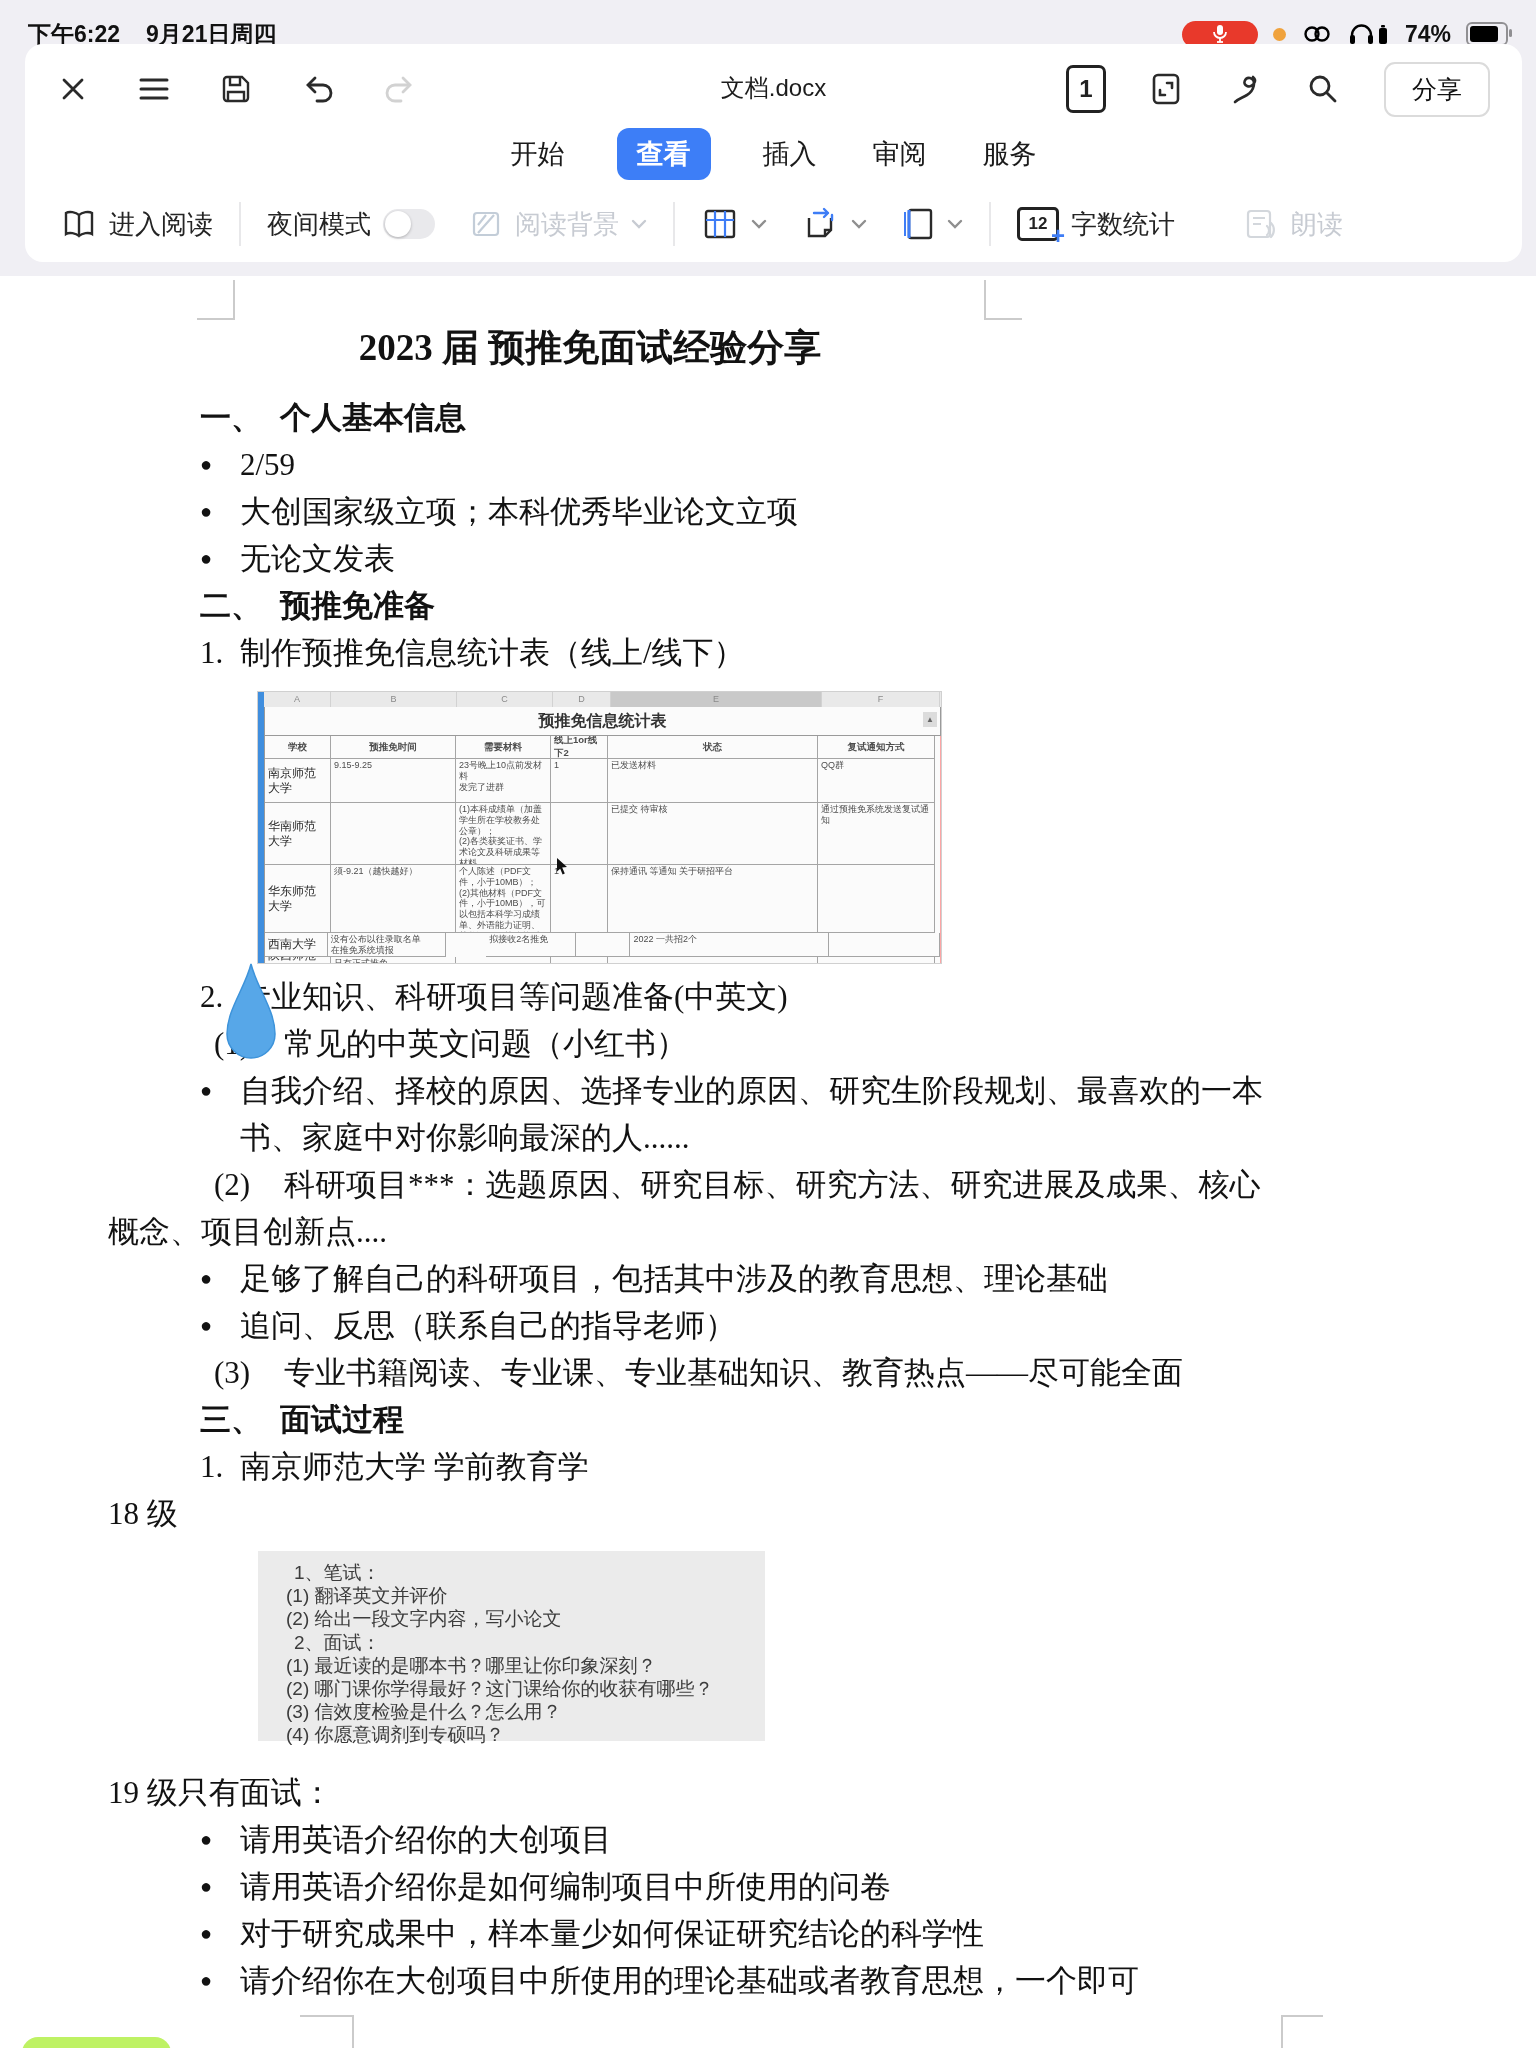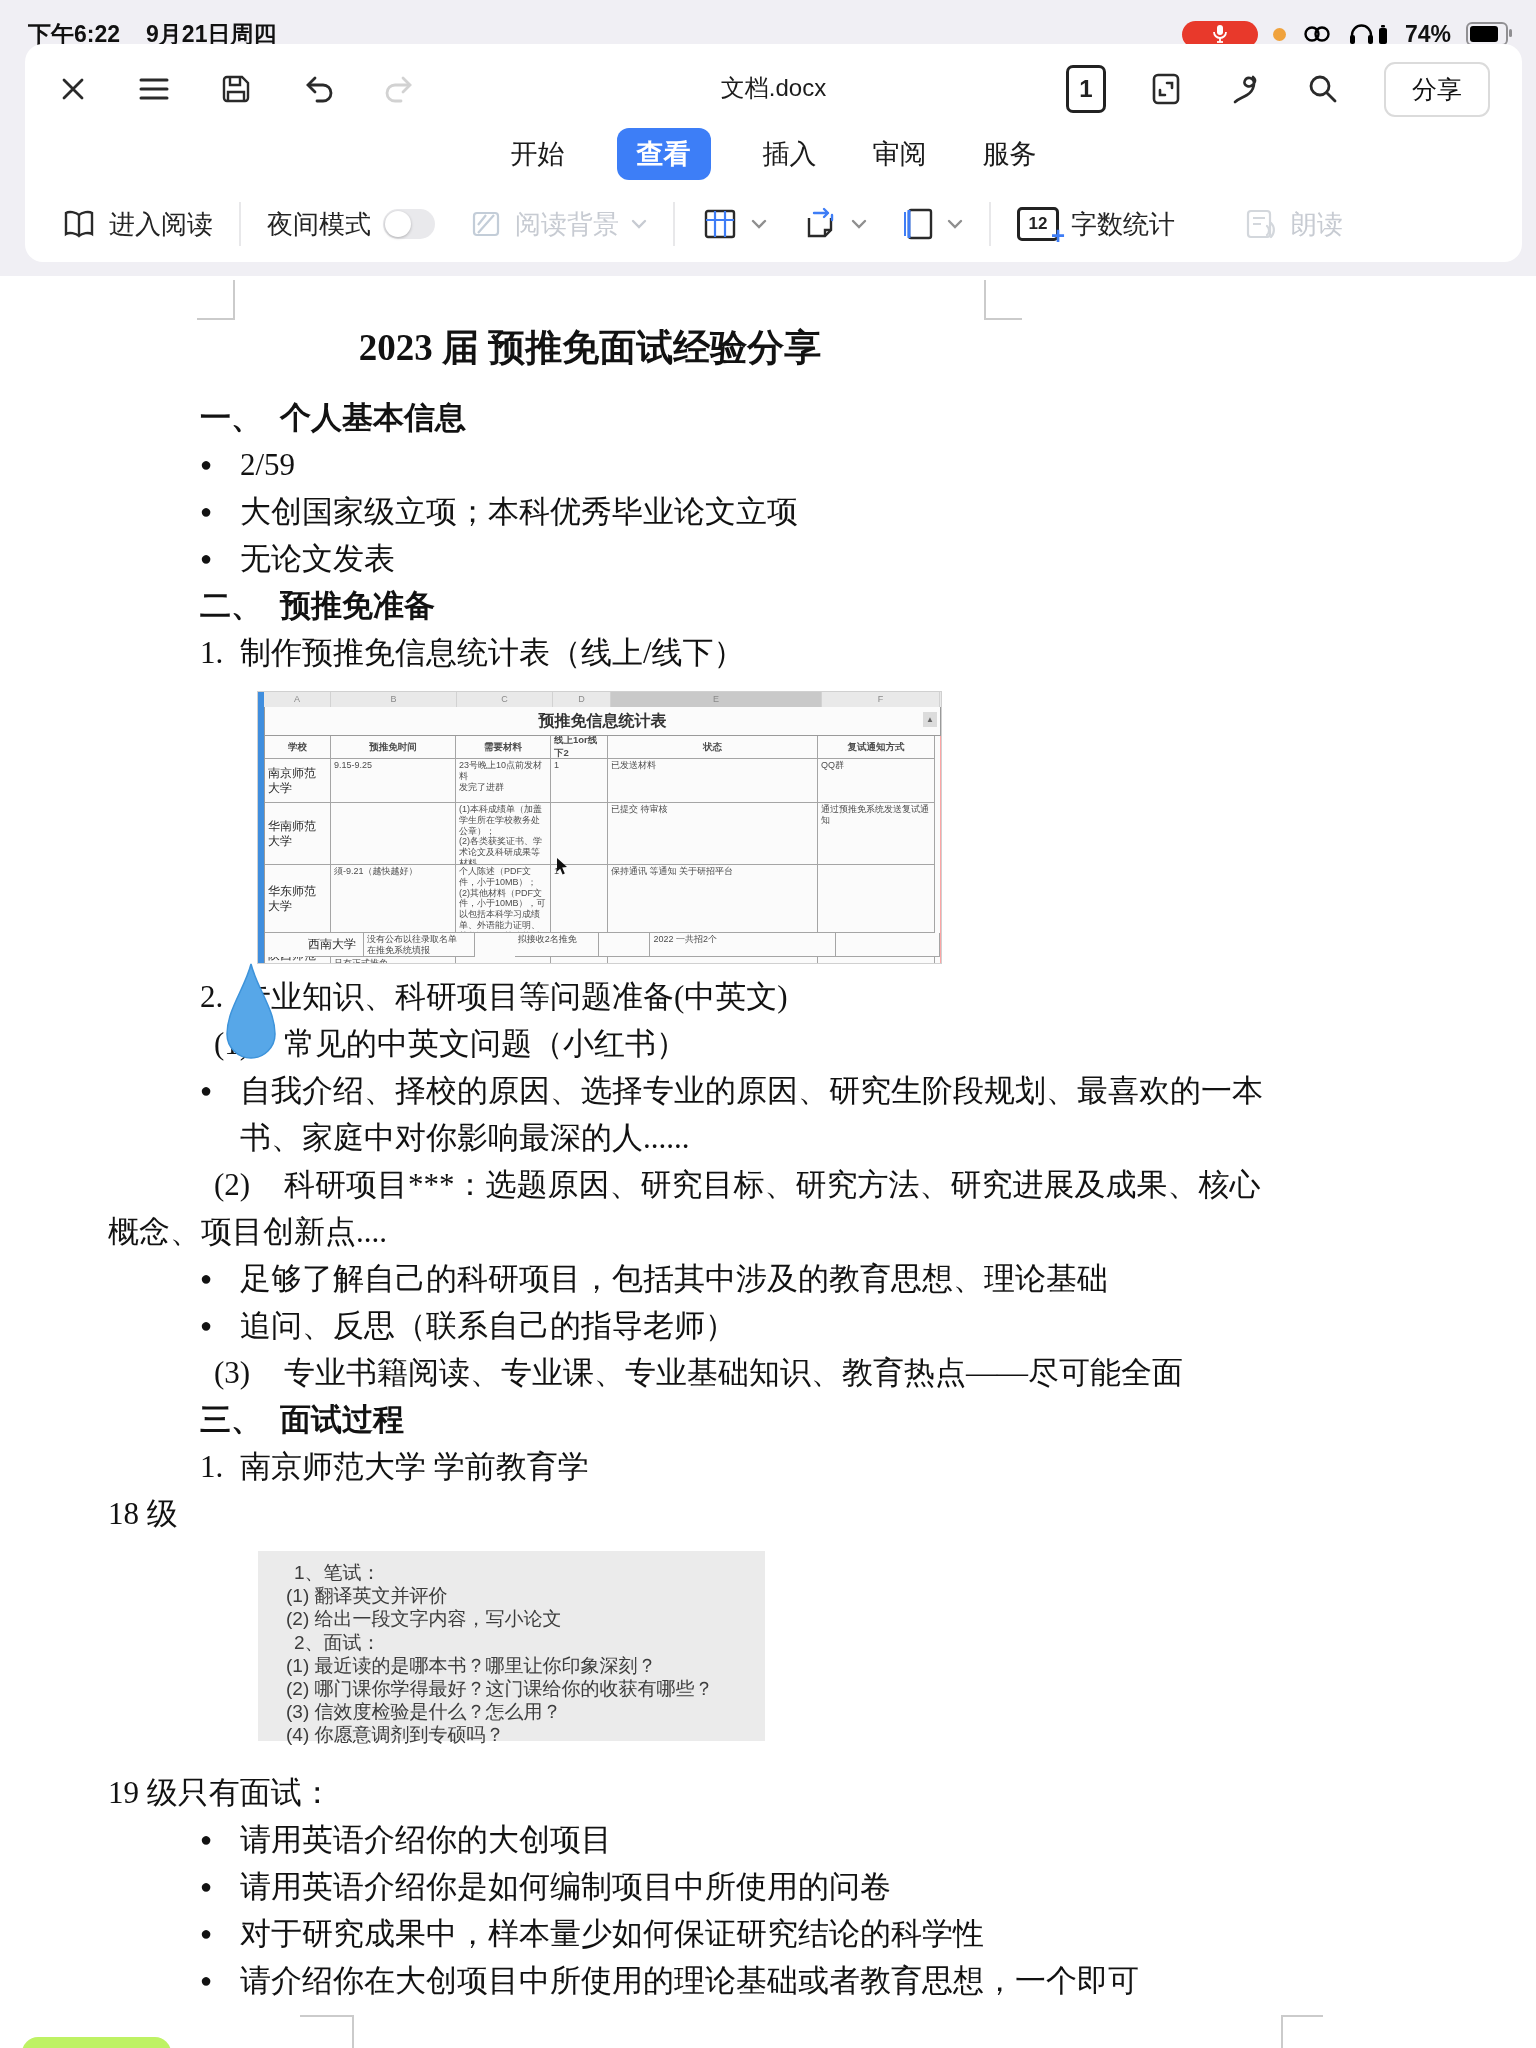--- a/index.html
+++ b/index.html
@@ -366,21 +366,21 @@
               </div>
               <div class="srow sdata" style="height: 68px;">
                 <div class="cell school" style="width: 66px; height: 68px;">华东师范大学</div>
                 <div class="cell" style="width: 125px; height: 68px;">须-9.21（越快越好）</div>
                 <div class="cell" style="width: 95px; height: 68px;">个人陈述（PDF文件，小于10MB）；
 (2)其他材料（PDF文件，小于10MB），可以包括本科学习成绩单、外语能力证明、获奖证明及其他能反映研究能力和创新潜质等的材料。</div>
                 <div class="cell" style="width: 57px; height: 68px;">1</div>
                 <div class="cell" style="width: 210px; height: 68px;">保持通讯 等通知 关于研招平台</div>
                 <div class="cell" style="width: 117px; height: 68px;"></div>
               </div>
-              <div class="srow sdata" style="height: 24px; padding-left: 40px;">
+              <div class="srow sdata" style="height: 24px;">
                 <div class="cell school" style="width: 66px; height: 24px;">西南大学</div>
                 <div class="cell" style="width: 125px; height: 24px;">没有公布以往录取名单
 在推免系统填报</div>
                 <div class="cell" style="width: 95px; height: 24px; margin-left: 40px;">拟接收2名推免</div>
                 <div class="cell" style="width: 57px; height: 24px;"></div>
                 <div class="cell" style="width: 210px; height: 24px;">2022 一共招2个</div>
                 <div class="cell" style="width: 117px; height: 24px;"></div>
               </div>
               <div class="srow sdata" style="height: 11px;">
                 <div class="cell school" style="width: 66px; height: 11px;">陕西师范大学</div>

